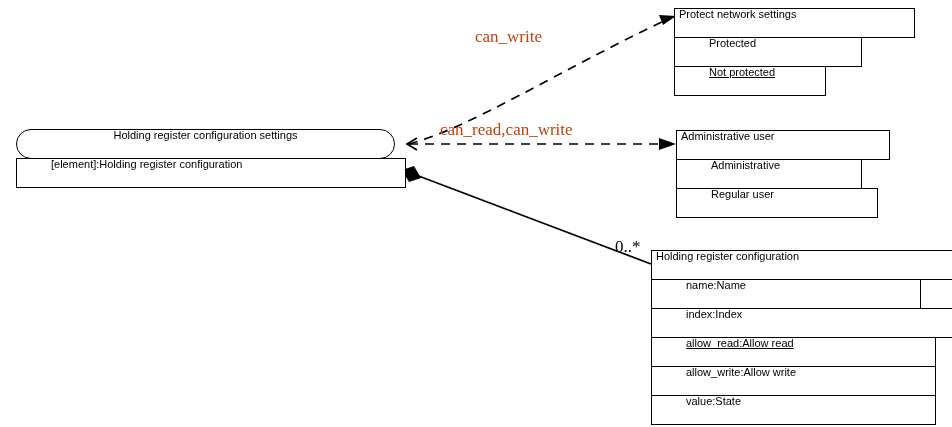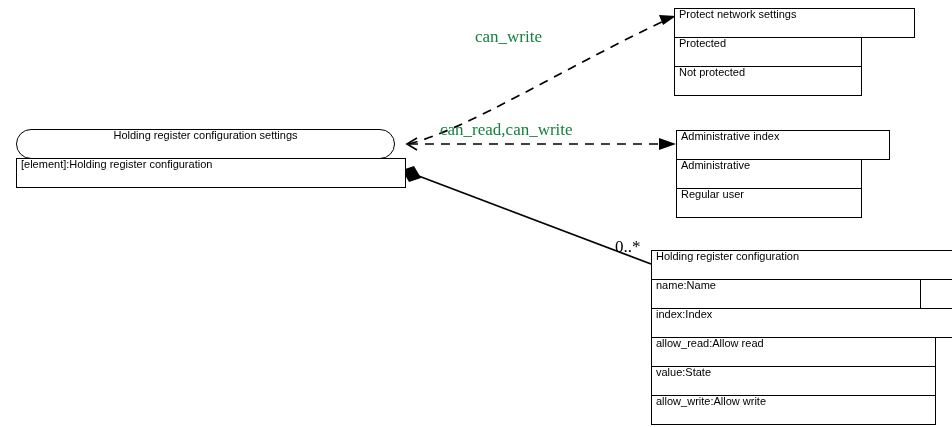--- a/index.html
+++ b/index.html
@@ -39,38 +39,39 @@
     background: #ffffff;
     font-size: 11px;
     line-height: 1;
     height: 30px;
     display: flex;
     white-space: nowrap;
     overflow: hidden;
   }
   .uml-row + .uml-row {
     margin-top: -1px;
+    padding-left: 30px;
   }
   .uml-row.header {
     justify-content: flex-start;
   }
   .uml-row.header-center {
     justify-content: center;
   }
   .uml-row .cell-text {
     padding: 0 4px;
     display: block;
   }
   
   .edge-label {
     position: absolute;
     font-family: "Liberation Serif", serif;
     font-size: 17px;
     line-height: 1;
-    color: #15803d;
+    color: #c2410c;
     white-space: nowrap;
     background: transparent;
   }
   .mult-label {
     position: absolute;
     font-family: "Liberation Serif", serif;
     font-size: 17px;
     line-height: 1;
     color: #000000;
     white-space: nowrap;
@@ -110,55 +111,55 @@
     </div>
   </div>
 
   <div class="uml-node" style="left:674px; top:8px; width:241px;">
     <div class="uml-row header" style="width:241px;">
       <span class="cell-text">Protect network settings</span>
     </div>
     <div class="uml-row" style="width:188px;">
       <span class="cell-text">Protected</span>
     </div>
-    <div class="uml-row" style="width:188px;">
+    <div class="uml-row" style="width:152px;text-decoration:underline;">
       <span class="cell-text">Not protected</span>
     </div>
   </div>
 
   <div class="uml-node" style="left:676px; top:130px; width:214px;">
     <div class="uml-row header" style="width:214px;">
-      <span class="cell-text">Administrative index</span>
+      <span class="cell-text">Administrative user</span>
     </div>
     <div class="uml-row" style="width:186px;">
       <span class="cell-text">Administrative</span>
     </div>
-    <div class="uml-row" style="width:186px;">
+    <div class="uml-row" style="width:202px;">
       <span class="cell-text">Regular user</span>
     </div>
   </div>
 
   <div class="uml-node" style="left:651px; top:250px; width:285px;">
     <div class="uml-row header" style="width:326px;">
       <span class="cell-text">Holding register configuration</span>
     </div>
     <div class="uml-row" style="width:270px;">
       <span class="cell-text">name:Name</span>
     </div>
     <div class="uml-row" style="width:311px;">
       <span class="cell-text">index:Index</span>
     </div>
-    <div class="uml-row" style="width:285px;">
+    <div class="uml-row" style="width:285px;text-decoration:underline;">
       <span class="cell-text">allow_read:Allow read</span>
     </div>
     <div class="uml-row" style="width:285px;">
-      <span class="cell-text">value:State</span>
+      <span class="cell-text">allow_write:Allow write</span>
     </div>
     <div class="uml-row" style="width:285px;">
-      <span class="cell-text">allow_write:Allow write</span>
+      <span class="cell-text">value:State</span>
     </div>
   </div>
 
   <div class="edge-label" style="left:475px; top:28px;">can_write</div>
 
   <div class="edge-label" style="left:440px; top:121px;">can_read,can_write</div>
 
   <div class="mult-label" style="left:615px; top:238px;">0..*</div>
 
 </div>

